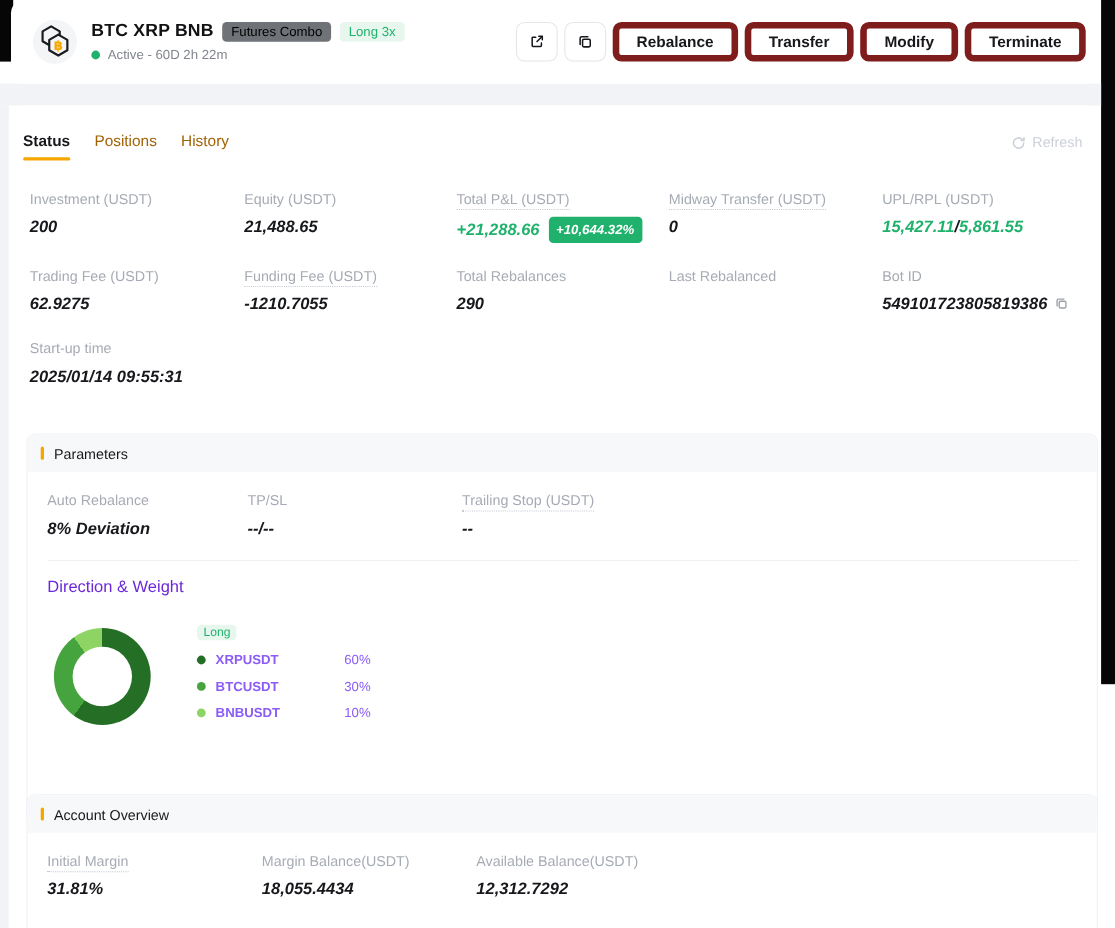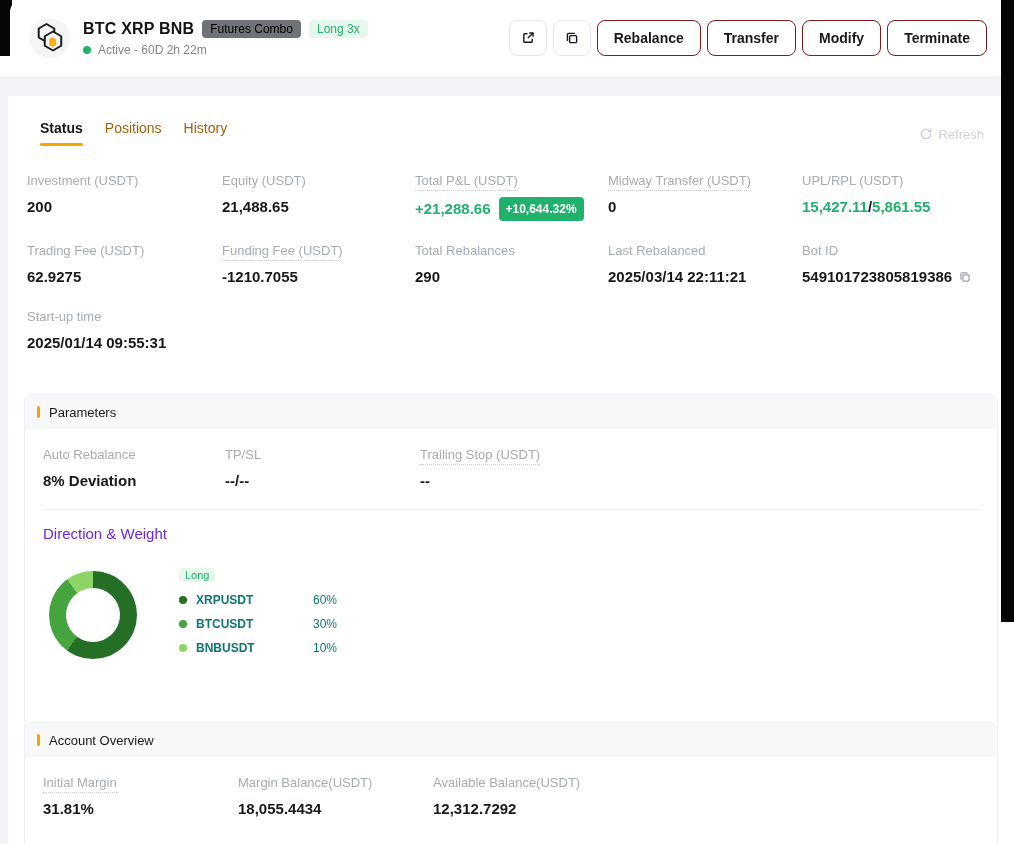--- a/index.html
+++ b/index.html
@@ -21,40 +21,40 @@
   .title-block { margin-left:13px; }
   .title-row { display:flex; align-items:center; gap:8px; }
   .bot-title { font-size:16px; font-weight:700; color:#121214; letter-spacing:.2px; }
   .badge-gray  { background:#6f7377; color:#000000; font-size:12px; padding:2px 8px; border-radius:4px; }
   .badge-green { background:#e7f7ee; color:#20b26c; font-size:12px; font-weight:500; padding:2px 8px; border-radius:4px; }
   .status-row { display:flex; align-items:center; gap:7px; margin-top:5px; font-size:12px; color:#81858c; }
   .dot { width:8px; height:8px; border-radius:50%; background:#20b26c; }
   .actions { margin-left:auto; display:flex; align-items:center; gap:6px; }
   .icon-btn { width:38px; height:36px; background:#fff; border:1px solid #e3e6ea; border-radius:8px;
               display:flex; align-items:center; justify-content:center; cursor:pointer; color:#17181c; }
-  .btn { height:36px; padding:0 16px; background:#fff; border:1px solid #7f1d1d; border-radius:8px;
+  .btn { height:36px; padding:0 16px; background:#fff; border:6px solid #7f1d1d; border-radius:8px;
          font-family:inherit; font-size:14px; font-weight:700; color:#17181c; cursor:pointer; white-space:nowrap; }
 
   
   .main-card { position:absolute; left:8px; top:96px; width:992px; height:748px; background:#fff;
                border-radius:12px 12px 0 0; overflow:hidden; }
 
-  .tabs-row { position:absolute; left:32px; right:16px; top:24px; display:flex; align-items:center; }
+  .tabs-row { position:absolute; left:13px; right:16px; top:24px; display:flex; align-items:flex-start; }
   .tab { position:relative; margin-right:22px; font-size:14px; color:#a16207; padding-bottom:10px; cursor:pointer; }
   .tab.active { color:#17181c; font-weight:700; }
   .tab.active::after { content:""; position:absolute; left:0; right:0; bottom:0; height:3px;
                        background:#f7a600; border-radius:2px; }
   .refresh { margin-left:auto; margin-top:2px; display:flex; align-items:center; gap:5px;
              color:#ccd0d8; font-size:13px; font-weight:500; cursor:pointer; }
 
   .stats-grid { position:absolute; left:19px; right:12px; top:76px; display:grid;
                 grid-template-columns:195px 193px 193px 194px 1fr; row-gap:21px; }
   .cell .label { font-size:13px; color:#a6abb4; line-height:18px; margin-bottom:7px; }
   .lbl.dotted { border-bottom:1px dotted #c6cad1; padding-bottom:2px; cursor:help; }
-  .cell .value { font-size:15px; font-weight:700; color:#17181c; line-height:20px; white-space:nowrap; }
+  .cell .value { font-size:15px; font-weight:700; color:#17181c; line-height:20px; white-space:nowrap;font-style:italic; }
   .green { color:#20b26c; }
   .pct-badge { display:inline-block; margin-left:8px; background:#20b26c; color:#fff; font-size:12px;
                font-weight:600; padding:2px 7px; border-radius:4px; vertical-align:1px; }
   .sep { color:#17181c; }
   .copy-sm { display:inline-block; vertical-align:-2px; margin-left:6px; color:#9aa0a8; cursor:pointer; }
 
   
   .panel { position:absolute; left:16px; width:974px; background:#fff; border:1px solid #eff1f4; border-radius:8px; }
   .panel-parameters { top:298px; height:358px; }
   .panel-account   { top:626px; height:230px; }
@@ -63,21 +63,21 @@
   .accent { width:3px; height:12px; background:#f7a600; border-radius:2px; }
   .panel-body { padding:17px 16px 0 18px; }
   .param-grid { display:grid; grid-template-columns:182px 195px 1fr; }
   .acct-grid  { display:grid; grid-template-columns:195px 195px 195px 1fr; }
   .divider { border-top:1px solid #f0f1f4; margin-top:18px; }
   .dw-title { margin-top:15px; font-size:15px; color:#6d28d9; }
   .dw-row { margin-top:21px; display:flex; align-items:flex-start; }
   .donut { width:88px; height:88px; border-radius:50%; position:relative; margin-left:6px; margin-top:8px; }
   .donut::after { content:""; position:absolute; inset:17px; background:#fff; border-radius:50%; }
   .legend { margin-left:42px; width:158px; padding-top:2px; }
-  .legend-row { display:flex; align-items:center; margin-top:10px; font-size:12px; color:#0f766e; }
+  .legend-row { display:flex; align-items:center; margin-top:10px; font-size:12px; color:#8b5cf6; }
   .legend-sym { font-weight:700; }
   .ldot { width:8px; height:8px; border-radius:50%; margin-right:9px; background:#ccc; }
   .lpct { margin-left:auto; }
   svg { display:block; }
 </style>
 </head>
 <body>
 
 <div class="stage">
 
@@ -170,21 +170,20 @@
       <div class="cell">
         <div class="label"><span class="lbl dotted">Funding Fee (USDT)</span></div>
         <div class="value">-1210.7055</div>
       </div>
       <div class="cell">
         <div class="label"><span class="lbl">Total Rebalances</span></div>
         <div class="value">290</div>
       </div>
       <div class="cell">
         <div class="label"><span class="lbl">Last Rebalanced</span></div>
-        <div class="value">2025/03/14 22:11:21</div>
       </div>
       <div class="cell">
         <div class="label"><span class="lbl">Bot ID</span></div>
         <div class="value"><span>549101723805819386</span><span class="copy-sm">
           <svg width="14" height="14" viewBox="0 0 16 16" fill="none" stroke="currentColor" stroke-width="1.4" stroke-linecap="round" stroke-linejoin="round">
             <rect x="5.6" y="5.6" width="7" height="7" rx="1.2"></rect>
             <path d="M10.4 3.4H4.8c-.8 0-1.4.6-1.4 1.4v5.6"></path>
           </svg></span>
         </div>
       </div>

